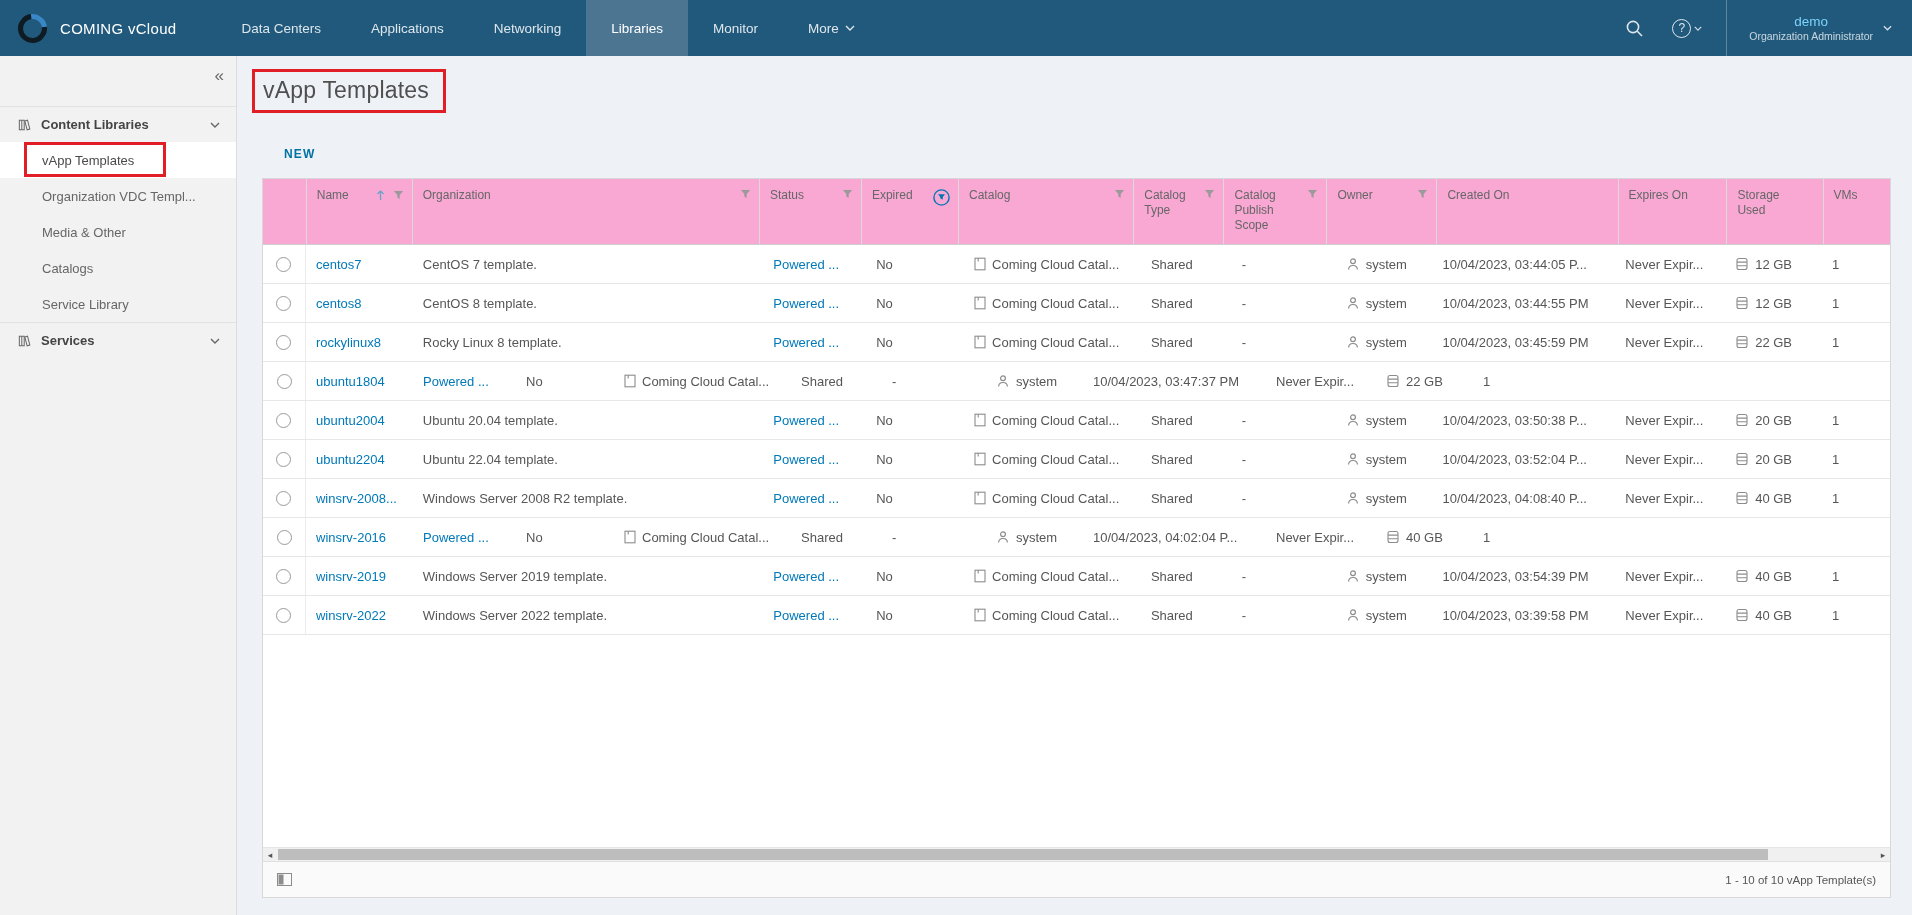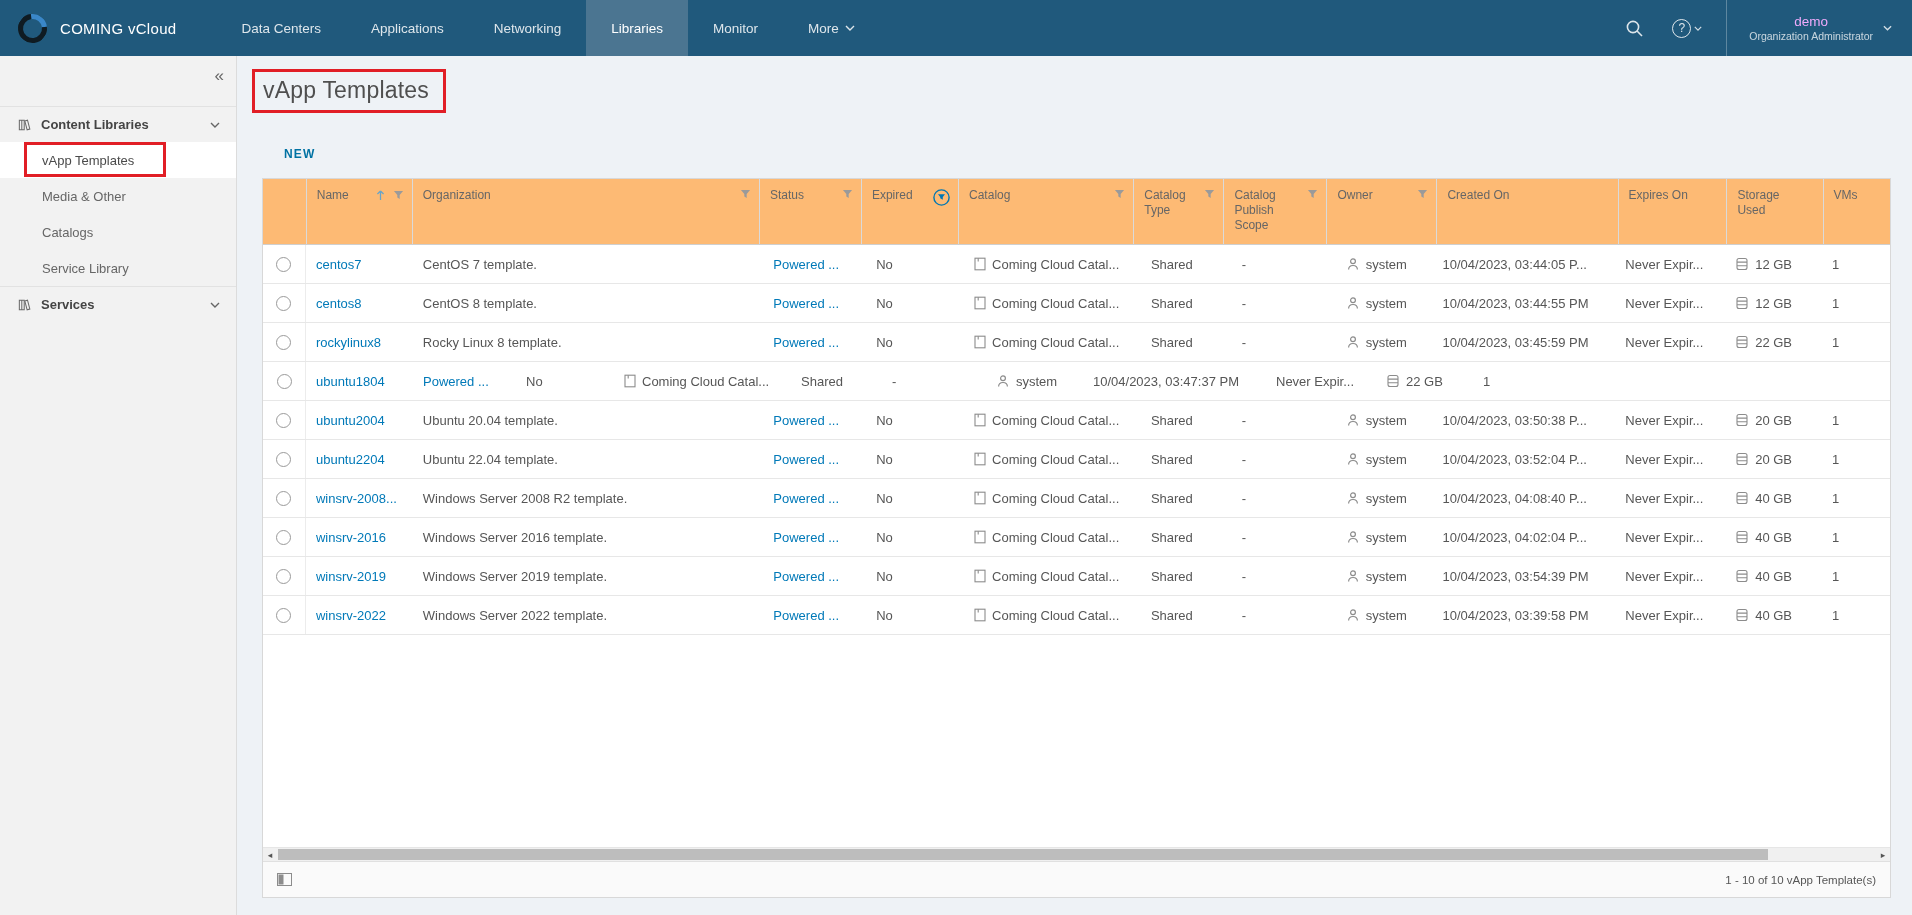--- a/index.html
+++ b/index.html
@@ -24,21 +24,21 @@
     color:rgba(255,255,255,.85); font-size:13.5px; cursor:pointer; white-space:nowrap; }
   .nav-item.active { background:#4b7591; color:#fff; }
   .nav-right { margin-left:auto; display:flex; align-items:center; height:100%; }
   .icon-btn { display:flex; align-items:center; justify-content:center; padding:0 14px; height:100%; color:rgba(255,255,255,.85); cursor:pointer; }
   .help-circle { width:19px; height:19px; border-radius:50%; border:1.6px solid rgba(255,255,255,.85);
     display:flex; align-items:center; justify-content:center; font-size:12px; }
   .mini-chev { margin-left:3px; }
   .nav-divider { width:1px; height:56px; background:rgba(255,255,255,.28); margin-left:10px; }
   .user-block { display:flex; align-items:center; padding:0 20px 0 22px; height:100%; cursor:pointer; }
   .user-texts { text-align:center; }
-  .user-name { color:#f0abfc; font-size:13.5px; line-height:16px; }
+  .user-name { color:#7dd3fc; font-size:13.5px; line-height:16px; }
   .user-role { color:rgba(255,255,255,.75); font-size:10.5px; line-height:13px; }
   .user-chev { color:rgba(255,255,255,.8); margin-left:10px; }
 
   
   .sidebar { position:absolute; top:56px; left:0; width:237px; height:859px;
     background:#f2f2f2; border-right:1px solid #dcdcdc; }
   .collapse-btn { position:absolute; top:10px; right:12px; color:#666; font-size:17px; cursor:pointer; }
   .side-list { padding-top:50px; }
   .side-row { height:36px; display:flex; align-items:center; font-size:13px; cursor:pointer; }
   .side-section { padding:0 16px 0 17px; color:#444; font-weight:bold; border-top:1px solid #e2e2e2; }
@@ -50,21 +50,21 @@
   
   .main { position:absolute; top:56px; left:237px; width:1675px; height:859px; background:#eef2f6; }
   .page-title { position:absolute; left:26px; top:21px; font-size:23px; font-weight:400;
     color:#4f4f4f; letter-spacing:.2px; }
   .new-btn { position:absolute; left:47px; top:91px; font-size:12px; font-weight:bold;
     color:#0072a3; letter-spacing:1.2px; cursor:pointer; }
 
   
   .card { position:absolute; left:25px; top:122px; width:1629px; height:720px;
     background:#fff; border:1px solid #d8d8d8; display:flex; flex-direction:column; }
-  .grid-header { display:flex; height:66px; background:#fdba74; border-bottom:1px solid #cfcfcf; flex:none; }
+  .grid-header { display:flex; height:66px; background:#f9a8d4; border-bottom:1px solid #cfcfcf; flex:none; }
   .th { display:flex; align-items:flex-start; padding:9px 8px 4px 10px; font-size:12px; color:#666;
     line-height:15px; cursor:pointer; }
   .th + .th { border-left:1px solid #dadada; }
   .th-label { flex:1 1 auto; padding-right:4px; }
   .th-icons { display:flex; align-items:center; gap:8px; padding-top:1px; }
   .grid-body { flex:none; }
   .tr { display:flex; height:39px; border-bottom:1px solid #e7e7e7; background:#fff; }
   .td { display:flex; align-items:center; padding:0 10px; font-size:13px; color:#565656;
     white-space:nowrap; overflow:hidden; }
   .td.c-select { justify-content:center; border-right:1px solid #ececec; padding:0; }
@@ -167,20 +167,23 @@
         <span class="sec-chev">
           <svg width="10" height="6" viewBox="0 0 10 6">
             <path d="M1 1l4 4 4-4" fill="none" stroke="#666" stroke-width="1.4"></path>
           </svg>
         </span>
       </div>
       <div class="side-row side-child selected">
         <span>vApp Templates</span>
       </div>
       <div class="side-row side-child">
+        <span>Organization VDC Templ...</span>
+      </div>
+      <div class="side-row side-child">
         <span>Media &amp; Other</span>
       </div>
       <div class="side-row side-child">
         <span>Catalogs</span>
       </div>
       <div class="side-row side-child">
         <span>Service Library</span>
       </div>
       <div class="side-row side-section">
         <span>
@@ -723,23 +726,20 @@
             <span>1</span>
           </div>
         </div>
         <div class="tr">
           <div class="td c-select" style="width:43px">
             <span class="radio"></span>
           </div>
           <div class="td c-name" style="width:107px">
             <span class="link">winsrv-2016</span>
           </div>
-          <div class="td c-description" style="width:351px">
-            <span>Windows Server 2016 template.</span>
-          </div>
           <div class="td c-status" style="width:103px">
             <span class="status-txt">Powered ...</span>
           </div>
           <div class="td c-expired" style="width:98px">
             <span>No</span>
           </div>
           <div class="td c-catalog" style="width:177px">
             <span class="cell-ic">
               <svg width="12" height="14" viewBox="0 0 12 14" fill="none" stroke="#8c8c8c" stroke-width="1.1">
                 <rect x="1" y="1.2" width="10" height="11.6"></rect>

